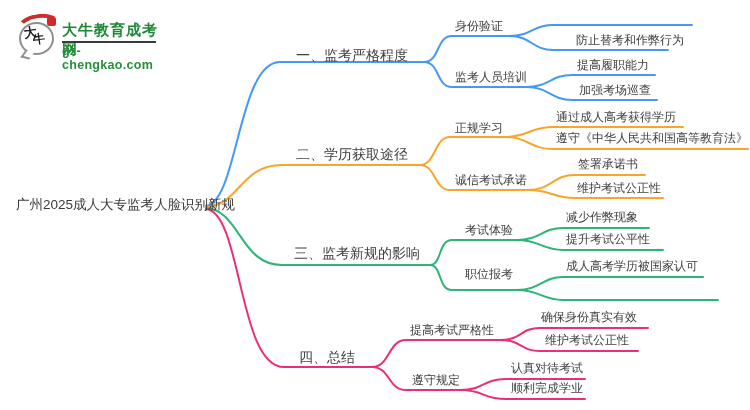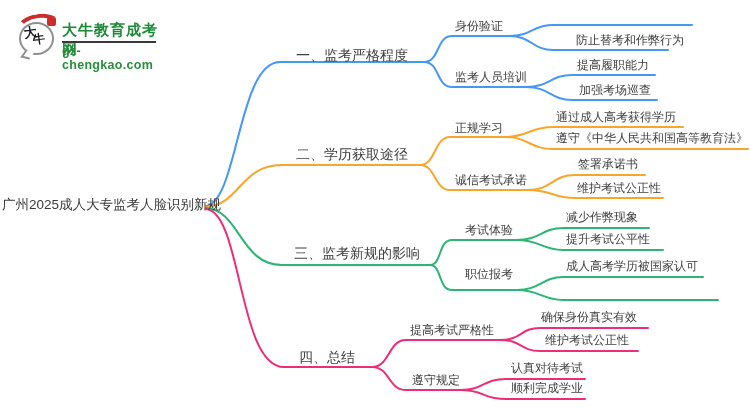--- a/index.html
+++ b/index.html
@@ -100,21 +100,21 @@
       <div class="badge-arc"></div>
       <div class="badge-seal"></div>
       <span class="badge-char c1">大</span>
       <span class="badge-char c2">牛</span>
     </div>
     <div class="logo-title">大牛教育成考网</div>
     <div class="logo-divider"></div>
     <div class="logo-url">gz-chengkao.com</div>
   </div>
 
-  <span class="node root" style="left:2px; top:197px;">广州2025成人大专监考人脸识别新规</span>
+  <span class="node root" style="left:16px; top:197px;">广州2025成人大专监考人脸识别新规</span>
 
   <span class="node lvl1" style="left:296px; top:47px;">一、监考严格程度</span>
   <span class="node lvl1" style="left:296px; top:146px;">二、学历获取途径</span>
   <span class="node lvl1" style="left:294px; top:245px;">三、监考新规的影响</span>
   <span class="node lvl1" style="left:299px; top:349px;">四、总结</span>
 
   <span class="node n" style="left:455px; top:21px;font-family:Liberation Mono, monospace;">身份验证</span>
   <span class="node n" style="left:455px; top:71px;text-align:center;">监考人员培训</span>
   <span class="node n" style="left:455px; top:122px;">正规学习</span>
   <span class="node n" style="left:455px; top:174px;">诚信考试承诺</span>

